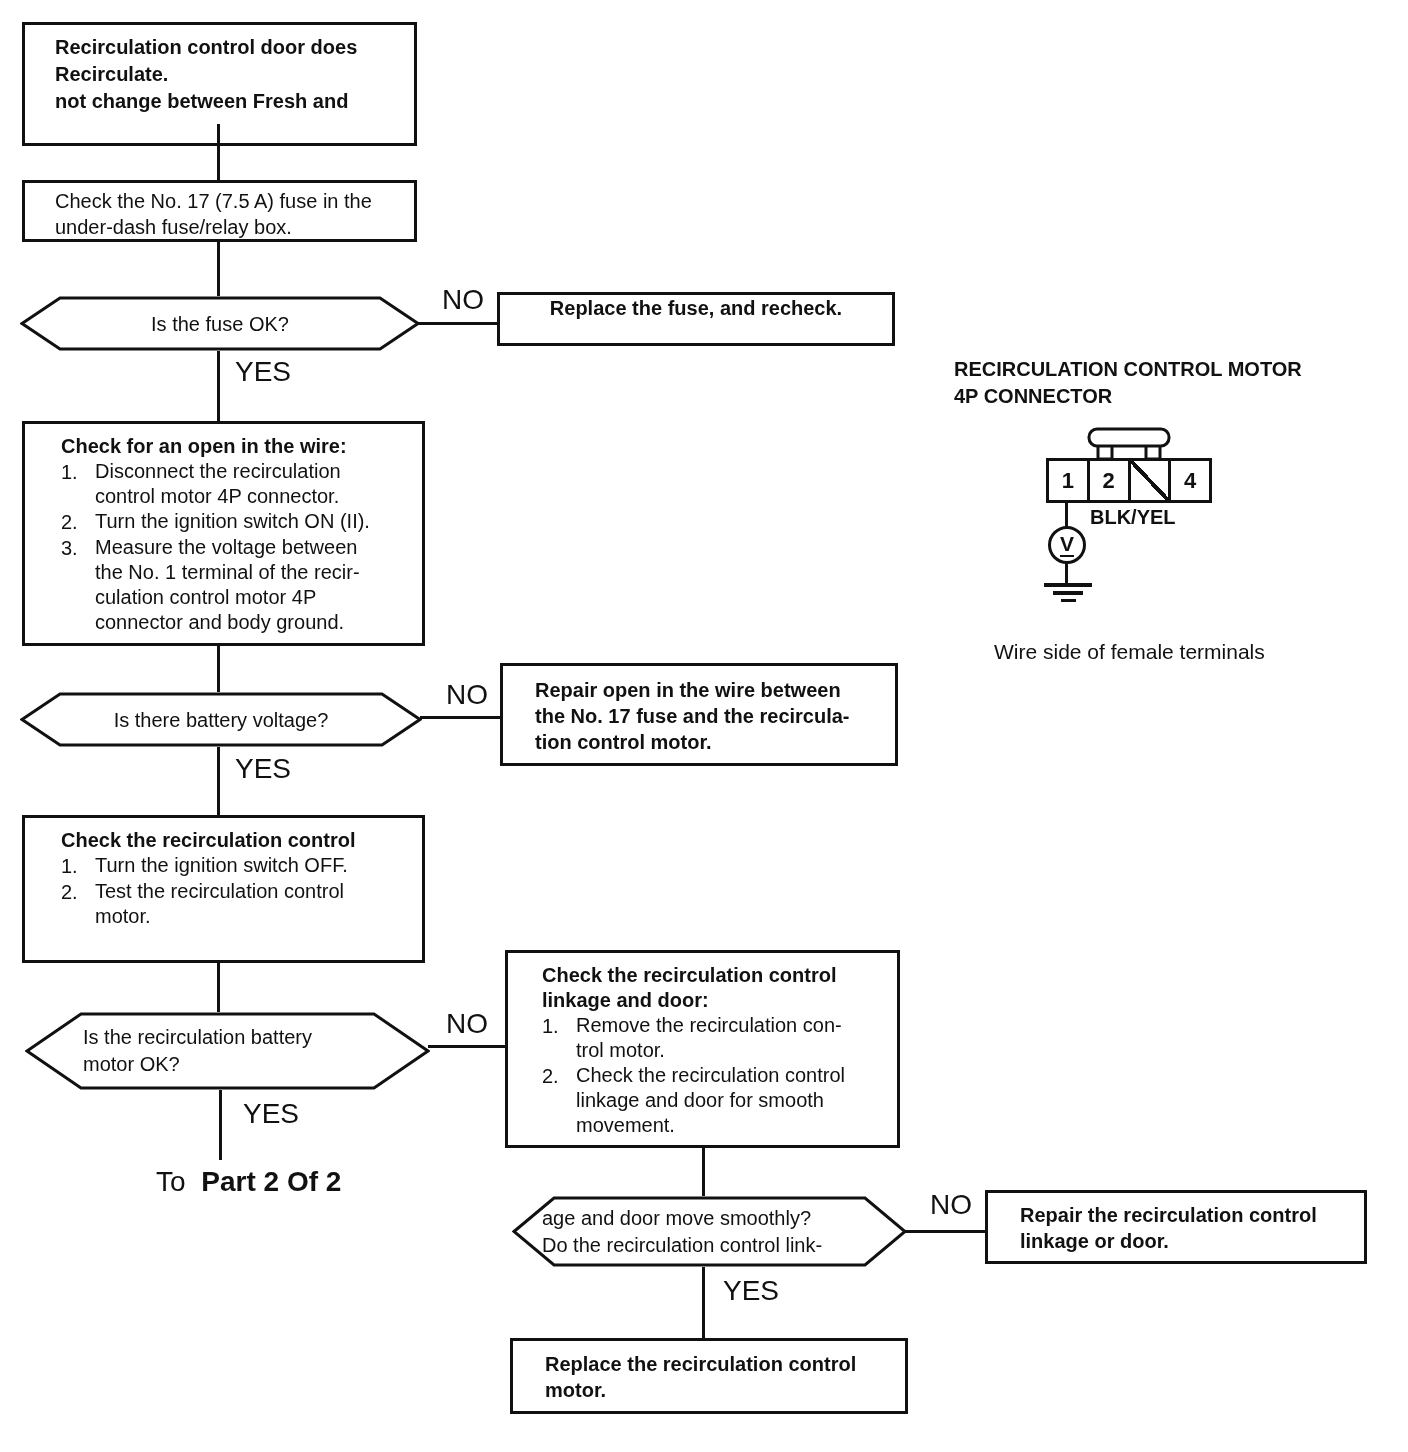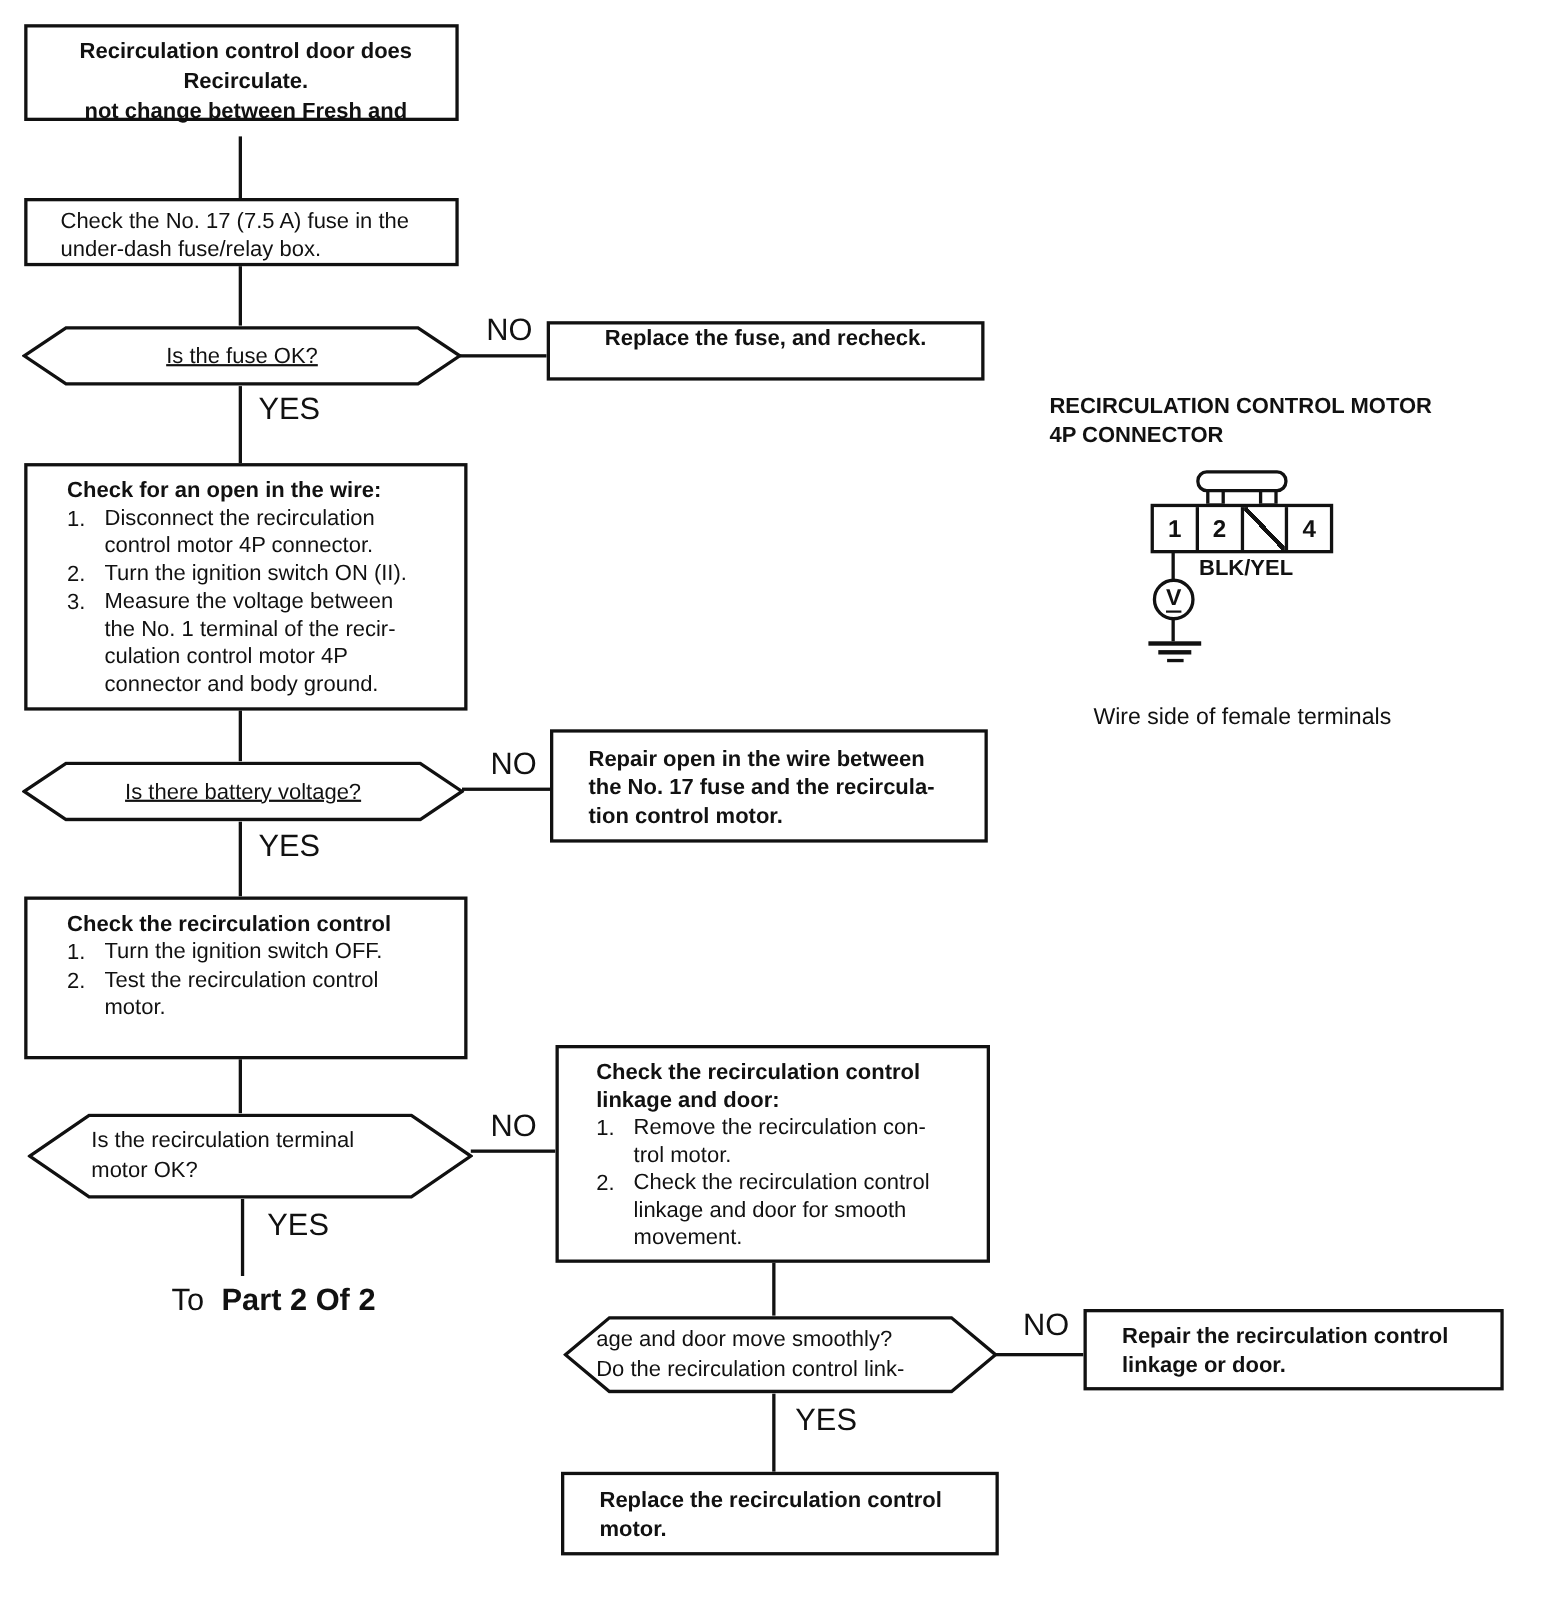--- a/index.html
+++ b/index.html
@@ -17,21 +17,21 @@
   .node {
     position:absolute; border:3px solid var(--ink); background:var(--paper);
   }
   .vline, .hline { position:absolute; background:var(--ink); }
   .vline { width:3px; }
   .hline { height:3px; }
   .lbl { position:absolute; font-size:28px; line-height:24px; color:var(--ink); }
   .hex { position:absolute; }
   .hex svg { position:absolute; left:0; top:0; }
   .hexc { position:absolute; left:0; top:0; right:0; bottom:0; display:flex; flex-direction:column; justify-content:center; }
-  .hexc.center { align-items:center; text-align:left;text-decoration:underline; }
+  .hexc.center { align-items:center; text-align:left; }
   .line { display:block; }
   .item { display:flex; }
   .item .num { width:34px; flex:none; }
   .item .body { flex:1; }
   .list .line { line-height:25px; }
   
   .strip { position:absolute; border:3px solid var(--ink); background:var(--paper); display:flex; }
   .cell { flex:1; display:flex; align-items:center; justify-content:center;
           font-size:22px; font-weight:700; border-left:3px solid var(--ink); }
   .cell:first-child { border-left:none; }
@@ -46,21 +46,21 @@
     display:flex; align-items:center; justify-content:center;
   }
   .meter span { font-weight:700; font-size:21px; border-bottom:2px solid var(--ink); line-height:22px; }
   .gbar { position:absolute; background:var(--ink); }
 </style>
 </head>
 <body>
 
 <div class="page">
 
-  <div class="node txt b" style="left:22px; top:22px; width:395px; height:88px; padding:9px 22px 0 30px; line-height:27px;text-align:center;">
+  <div class="node txt b" style="left:22px; top:22px; width:395px; height:124px; padding:9px 22px 0 30px; line-height:27px;">
     <span class="line">Recirculation control door does</span>
     <span class="line">Recirculate.</span>
     <span class="line">not change between Fresh and</span>
   </div>
 
   <div class="vline" style="left:217px; top:124px; height:56px;"></div>
 
   <div class="node txt" style="left:22px; top:180px; width:395px; height:62px; padding:5px 14px 0 30px;">
     <span class="line">Check the No. 17 (7.5 A) fuse in the</span>
     <span class="line">under-dash fuse/relay box.</span>
@@ -153,21 +153,21 @@
     </div>
   </div>
 
   <div class="vline" style="left:217px; top:963px; height:49px;"></div>
 
   <div class="hex" style="left:25px; top:1012px; width:405px; height:78px;">
     <svg width="405" height="78" viewBox="0 0 405 78">
       <polygon points="2,39 56,2 349,2 403,39 349,76 56,76" fill="#ffffff" stroke="#111111" stroke-width="3"></polygon>
     </svg>
     <div class="hexc txt" style="padding-left:58px; line-height:27px;">
-      <span class="line">Is the recirculation terminal</span>
+      <span class="line">Is the recirculation battery</span>
       <span class="line">motor OK?</span>
     </div>
   </div>
 
   <div class="hline" style="left:428px; top:1045px; width:77px;"></div>
   <div class="lbl" style="left:446px; top:1012px;">NO</div>
 
   <div class="lbl" style="left:243px; top:1102px;">YES</div>
   <div class="vline" style="left:219px; top:1090px; height:70px;"></div>
 

